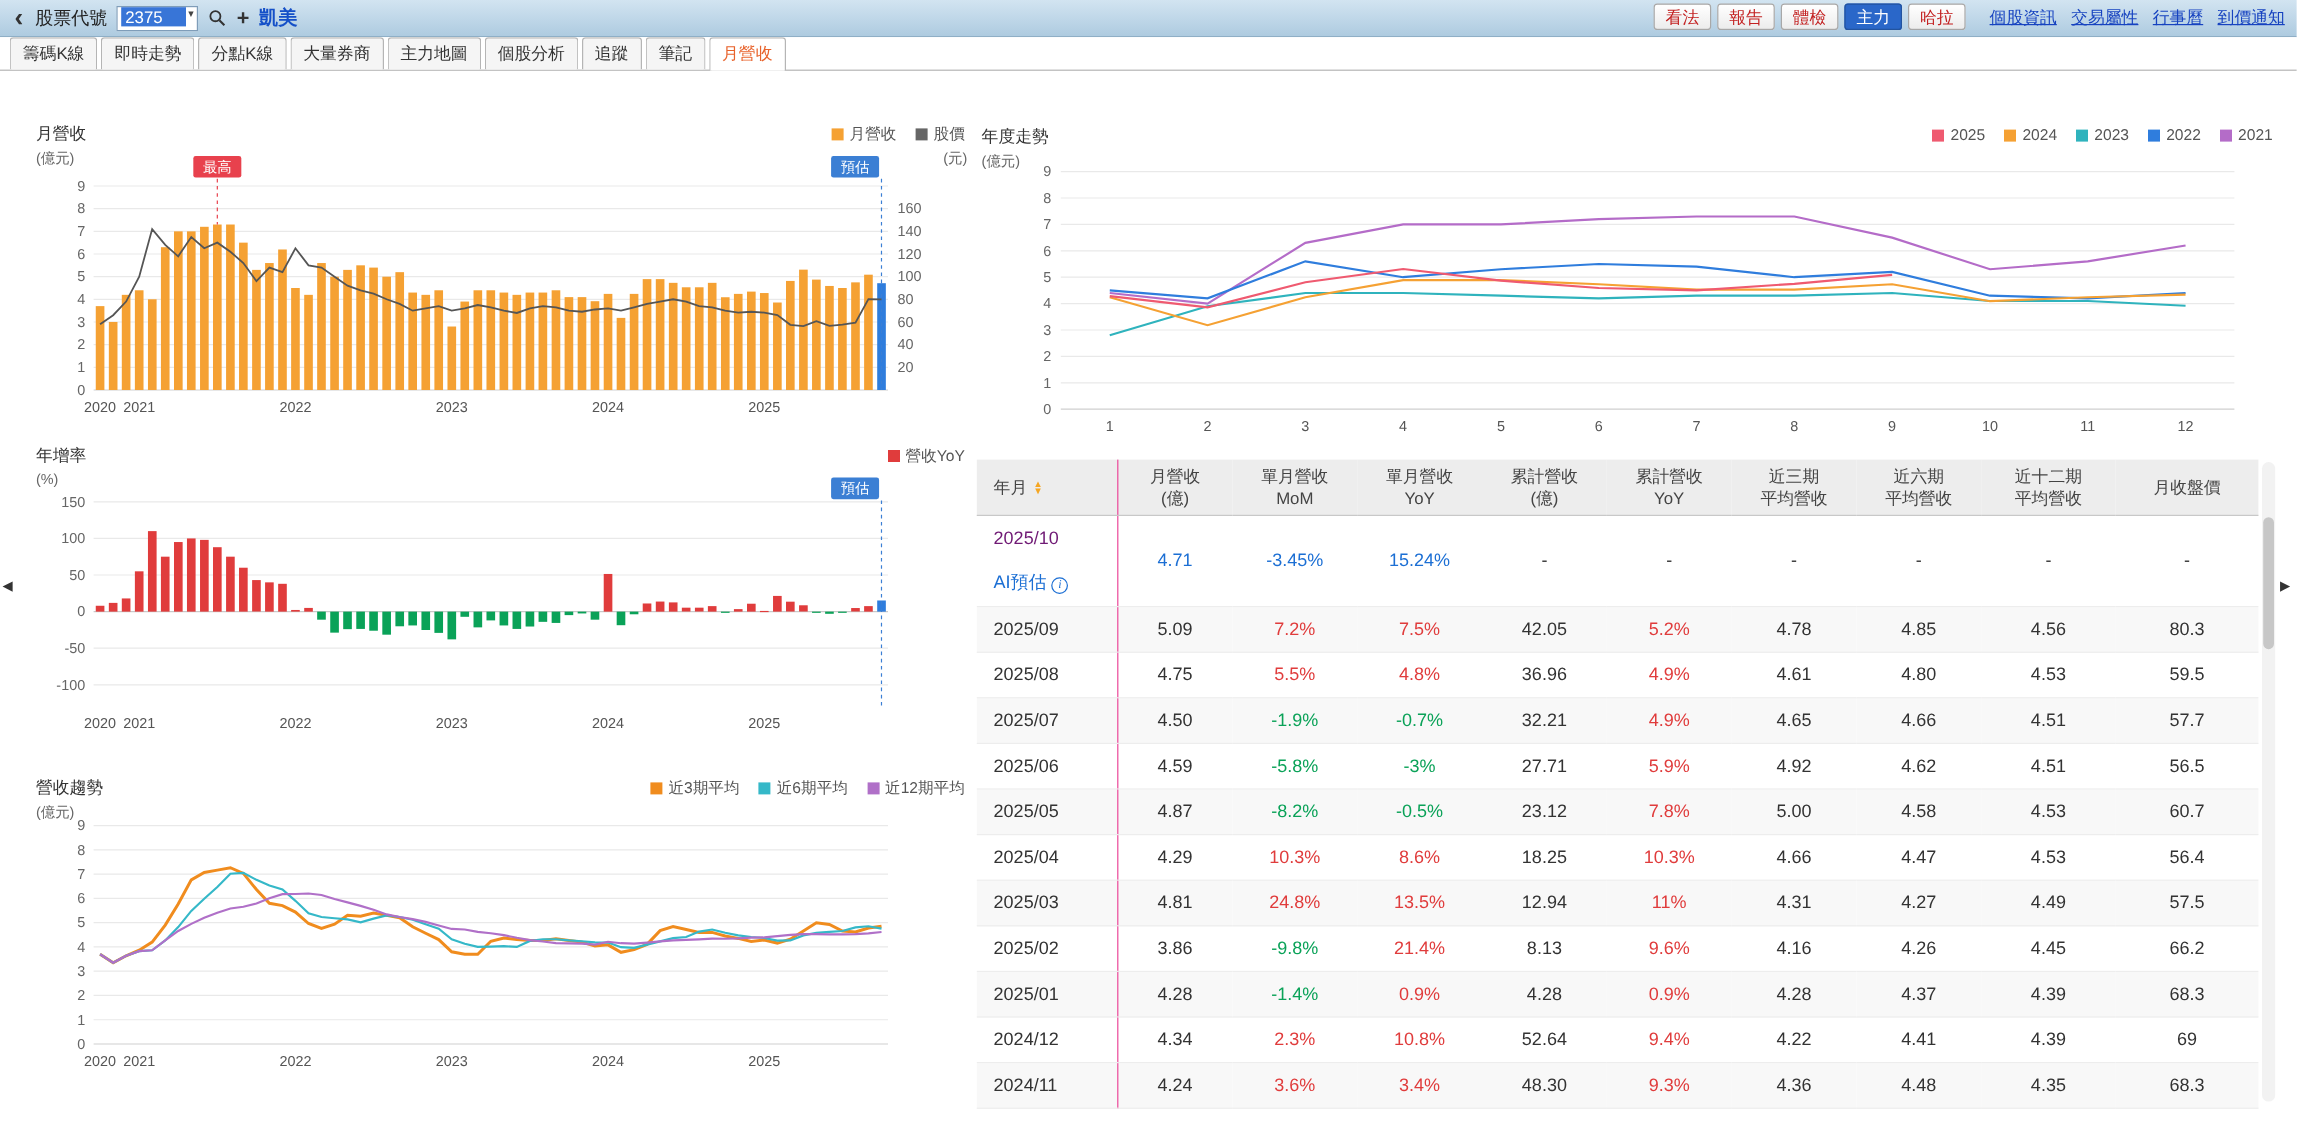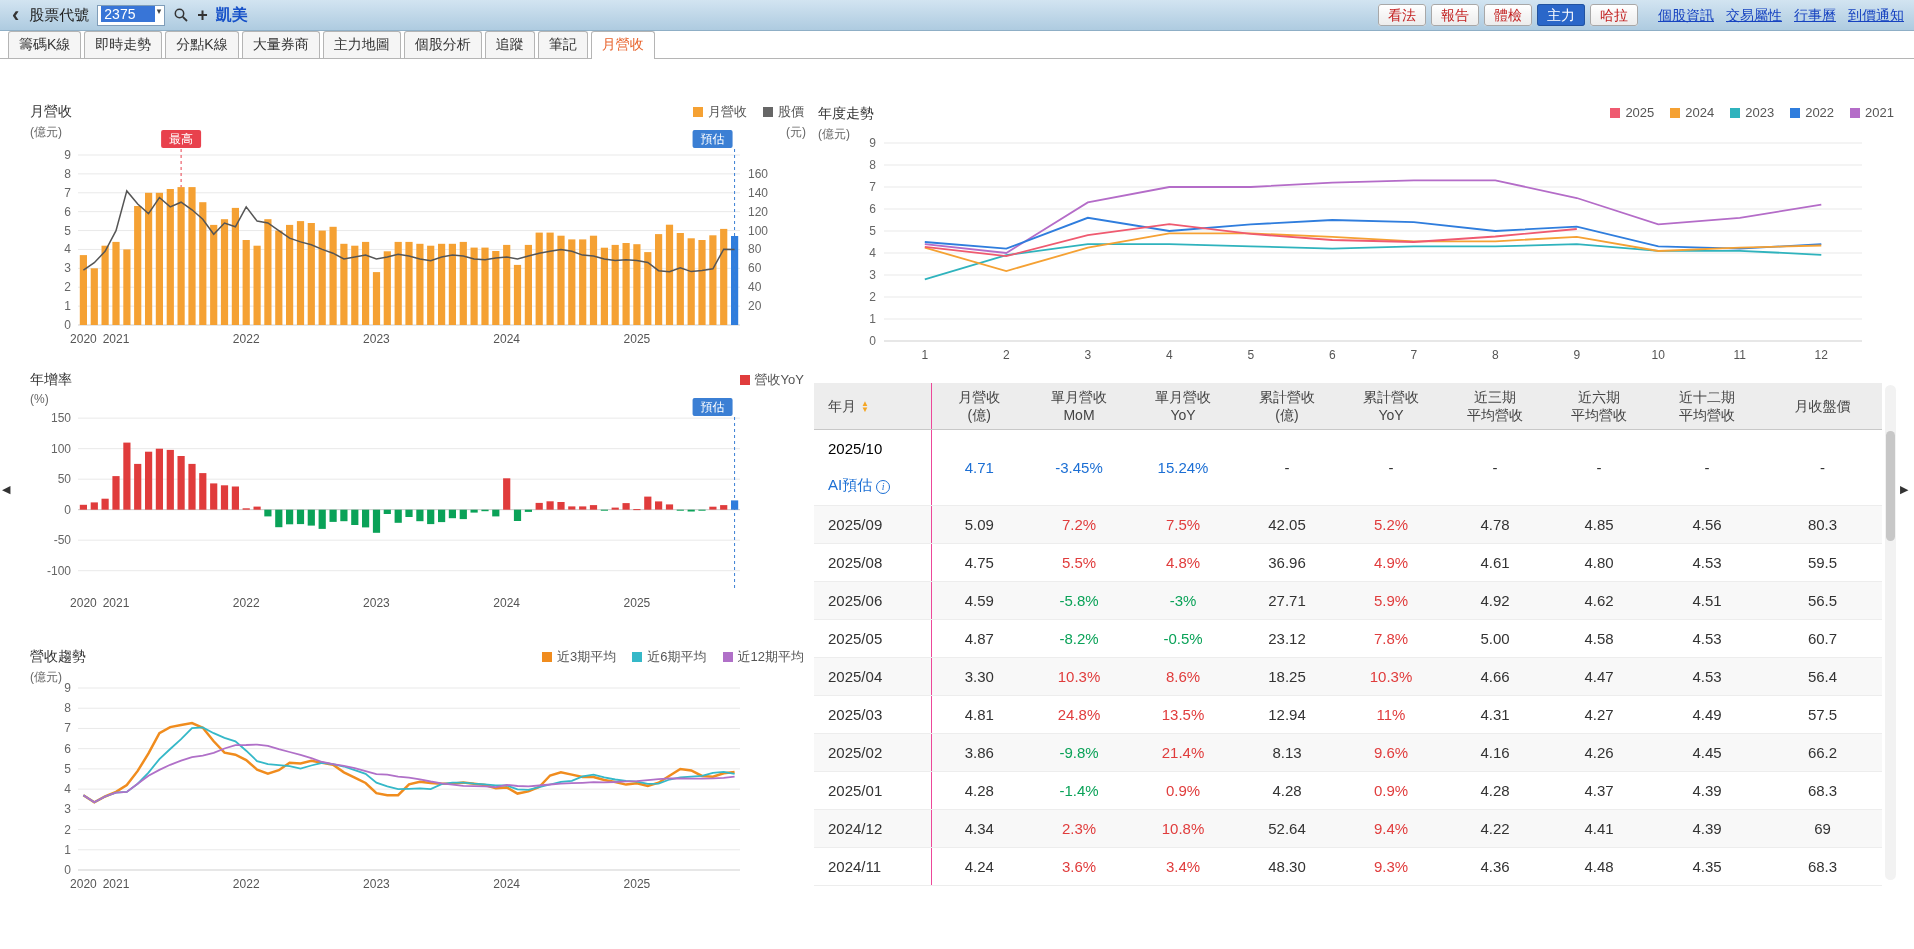--- a/index.html
+++ b/index.html
@@ -47,21 +47,21 @@
   table.rev{border-collapse:collapse;width:1068px;table-layout:fixed;background:#fff}
   table.rev th{background:#ededed;font-weight:normal;color:#444;font-size:14px;line-height:18px;
     padding:5px 2px;border-bottom:1px solid #c8c8c8;text-align:center;vertical-align:middle}
   table.rev td{font-size:15px;color:#333;text-align:center;padding:10px 4px;border-bottom:1px solid #ededed}
   table.rev th:first-child,table.rev td:first-child{border-right:1px solid #ec4899;text-align:left;padding-left:14px}
   table.rev tbody tr:nth-child(even){background:#f8f8f8}
   table.rev td.r{color:#e03c3c}
   table.rev td.g{color:#0aa258}
   table.rev td.b{color:#1c6fd4}
   .ai-row td{padding:7px 4px;color:#666}
-  .ai-row .ym-main{color:#000000}
+  .ai-row .ym-main{color:#701a75}
   .ym-main{display:block}
   .ym-sub{display:block;color:#1c6fd4;margin-top:19px}
   .info-i{display:inline-block;width:14px;height:14px;border:1px solid #1c6fd4;border-radius:50%;
     font-size:10px;line-height:12px;text-align:center;margin-left:4px;color:#1c6fd4;
     font-family:"Liberation Serif",serif;font-style:italic;cursor:pointer}
   .sort{display:inline-flex;flex-direction:column;margin-left:5px;vertical-align:middle}
   .sort span{font-size:8px;line-height:6px;color:#f5a623}
   .vscroll{position:absolute;right:0;top:2px;bottom:6px;width:11px;background:#f2f2f2;border-radius:6px;cursor:pointer}
   .vscroll .thumb{position:absolute;left:1px;top:46px;width:9px;height:110px;background:#c7c7c7;border-radius:5px;cursor:grab}
   
@@ -473,20 +473,34 @@
               <td class="r">4.8%</td>
               <td>36.96</td>
               <td class="r">4.9%</td>
               <td>4.61</td>
               <td>4.80</td>
               <td>4.53</td>
               <td>59.5</td>
             </tr>
             <tr>
               <td>
+                <span class="ym-main">2025/07</span>
+              </td>
+              <td>4.50</td>
+              <td class="g">-1.9%</td>
+              <td class="g">-0.7%</td>
+              <td>32.21</td>
+              <td class="r">4.9%</td>
+              <td>4.65</td>
+              <td>4.66</td>
+              <td>4.51</td>
+              <td>57.7</td>
+            </tr>
+            <tr>
+              <td>
                 <span class="ym-main">2025/06</span>
               </td>
               <td>4.59</td>
               <td class="g">-5.8%</td>
               <td class="g">-3%</td>
               <td>27.71</td>
               <td class="r">5.9%</td>
               <td>4.92</td>
               <td>4.62</td>
               <td>4.51</td>
@@ -503,21 +517,21 @@
               <td class="r">7.8%</td>
               <td>5.00</td>
               <td>4.58</td>
               <td>4.53</td>
               <td>60.7</td>
             </tr>
             <tr>
               <td>
                 <span class="ym-main">2025/04</span>
               </td>
-              <td>3.30</td>
+              <td>4.29</td>
               <td class="r">10.3%</td>
               <td class="r">8.6%</td>
               <td>18.25</td>
               <td class="r">10.3%</td>
               <td>4.66</td>
               <td>4.47</td>
               <td>4.53</td>
               <td>56.4</td>
             </tr>
             <tr>

